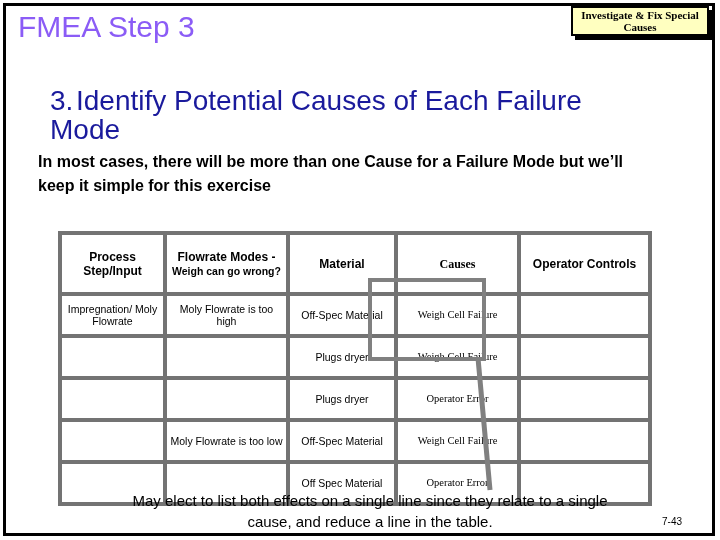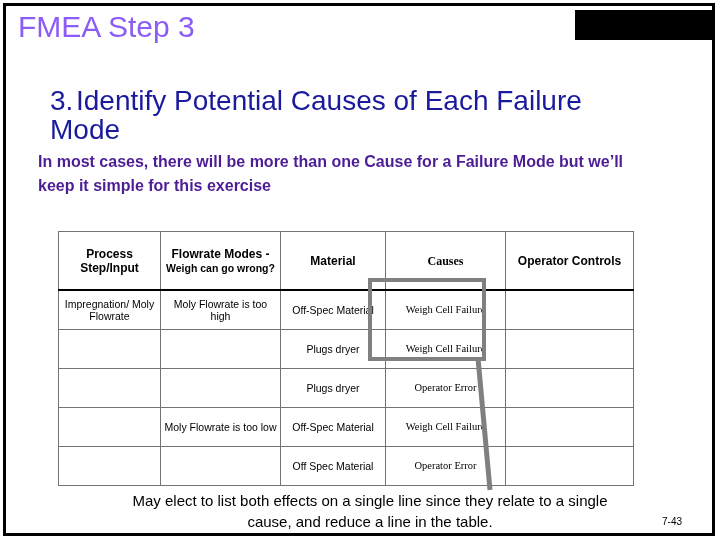--- a/index.html
+++ b/index.html
@@ -103,38 +103,38 @@
   #heading .htext {
     display: inline;
   }
 
   
   #subtext {
     position: absolute;
     left: 38px;
     top: 150px;
     width: 620px;
-    color: #4c1d95;
+    color: #000000;
     font-size: 16px;
     font-weight: bold;
     line-height: 24px;
   }
 
   
   #fmea-table {
     position: absolute;
     left: 58px;
     top: 231px;
     width: 550px;
     border-collapse: collapse;
     table-layout: fixed;
     background: #ffffff;
   }
   #fmea-table td, #fmea-table th {
-    border: 1px solid #737373;
+    border: 4px solid #737373;
     text-align: center;
     vertical-align: middle;
     color: #000000;
     padding: 1px 2px;
     overflow: hidden;
   }
   #fmea-table thead th {
     height: 55px;
     font-size: 12px;
     font-weight: bold;
@@ -203,20 +203,23 @@
 <body>
 
 <div id="slide">
 
   <div id="slide-frame"></div>
 
   <div id="slide-title">FMEA Step 3</div>
 
   <div id="badge-wrap">
     <div id="badge-shadow"></div>
+    <div id="badge">
+      <span id="badge-text">Investigate &amp; Fix Special Causes</span>
+    </div>
   </div>
 
   <div id="heading">
     <span class="num">3.</span><span class="htext">Identify Potential Causes of Each Failure Mode</span>
   </div>
 
   <div id="subtext">In most cases, there will be more than one Cause for a Failure Mode but we’ll keep it simple for this exercise</div>
 
   <table id="fmea-table">
     <thead>

